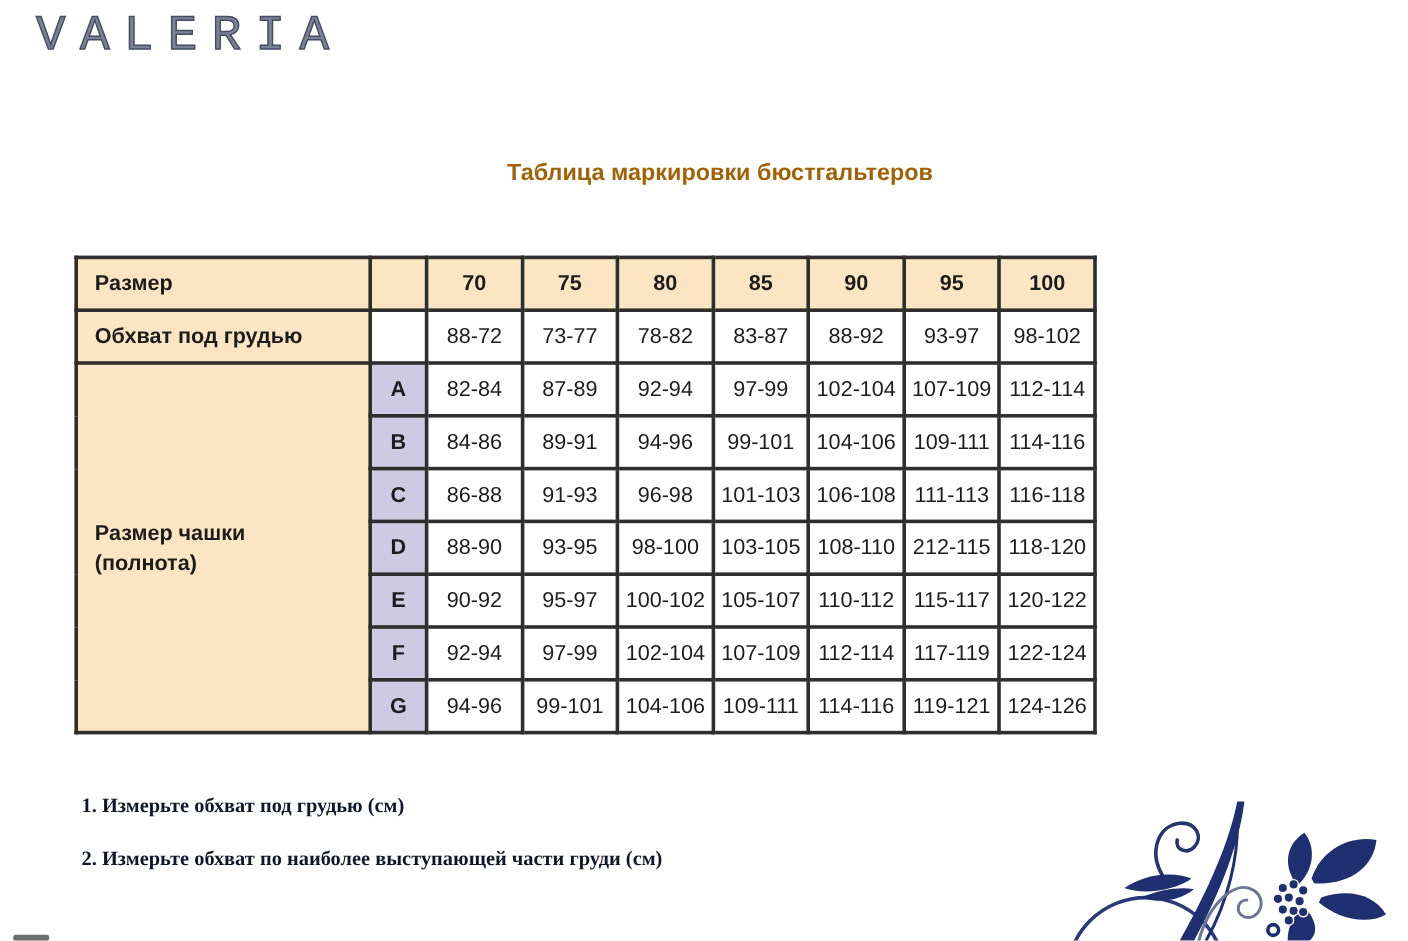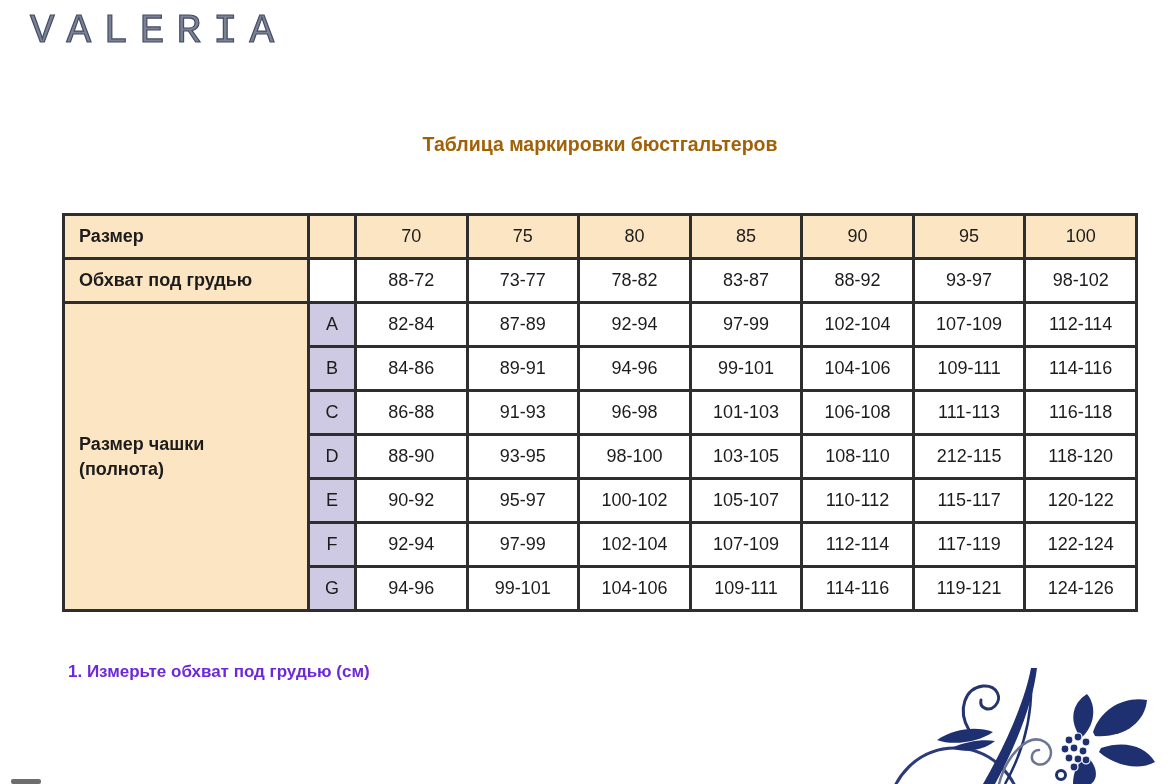--- a/index.html
+++ b/index.html
@@ -12,38 +12,38 @@
     font-family:Liberation Mono, monospace;
     font-size:41px;font-weight:400;letter-spacing:12px;
     color:#7b8296;-webkit-text-stroke:1.2px #454d63;
     white-space:nowrap;
   }
   .title{
     position:absolute;left:62px;top:133px;width:1076px;
     text-align:center;font-size:19.5px;font-weight:700;color:#a16207;
   }
   table.size-table{
-    position:absolute;left:62px;top:213px;width:1076px;
+    position:absolute;left:62px;top:213px;width:852px;
     border-collapse:collapse;table-layout:fixed;
     border:3px solid #2e2e2e;
   }
   table.size-table td{
     border:3px solid #2e2e2e;
     font-size:18px;text-align:center;vertical-align:middle;
     padding:0;height:41px;color:#1c1c1c;background:#ffffff;
   }
   td.col-label{width:228px;}
   td.col-cup{width:44px;}
   .peach{background:#fce5c2 !important;}
   .lav{background:#cfcae3 !important;}
   .lbl{text-align:left !important;padding-left:14px !important;font-weight:700;}
-  .bold{font-weight:400;margin-top:29px;}
+  .bold{font-weight:700;margin-top:29px;}
   .cuplabel{line-height:1.35;}
   .instructions{
-    position:absolute;left:68px;top:660px;font-size:17px;font-weight:700;color:#6d28d9;
+    position:absolute;left:68px;top:660px;font-size:17px;font-weight:700;color:#0f172a;font-family:Liberation Serif, serif;
   }
   .instructions p{margin:0 0 20px 0;line-height:24px;}
   .ornament{position:absolute;left:881px;top:666px;width:292px;height:118px;}
   .cropped-fragment{
     position:absolute;left:11px;top:779px;width:30px;height:5px;
     background:#3c3c3c;border-radius:2px;opacity:.75;
   }
 </style>
 </head>
 <body>
@@ -148,20 +148,21 @@
         <td>109-111</td>
         <td>114-116</td>
         <td>119-121</td>
         <td>124-126</td>
       </tr>
     </tbody>
 </table>
 
 <div class="instructions">
   <p>1. Измерьте обхват под грудью (см)</p>
+  <p>2. Измерьте обхват по наиболее выступающей части груди (см)</p>
 </div>
 
 <svg class="ornament" viewBox="0 0 292 118" xmlns="http://www.w3.org/2000/svg">
 
   <circle cx="74" cy="148" r="66" fill="none" stroke="#2b3b7a" stroke-width="3"></circle>
 
   <path d="M88 64 C76 44,84 22,102 20 C116 19,122 32,114 40 C108 46,98 42,100 34" fill="none" stroke="#26356f" stroke-width="3" stroke-linecap="round"></path>
 
   <path d="M56 74 C74 62,96 60,112 66 C98 76,72 80,56 74 Z" fill="#1e3070"></path>
   <path d="M70 82 C86 75,102 73,114 75 C102 85,82 87,70 82 Z" fill="#1e3070"></path>

